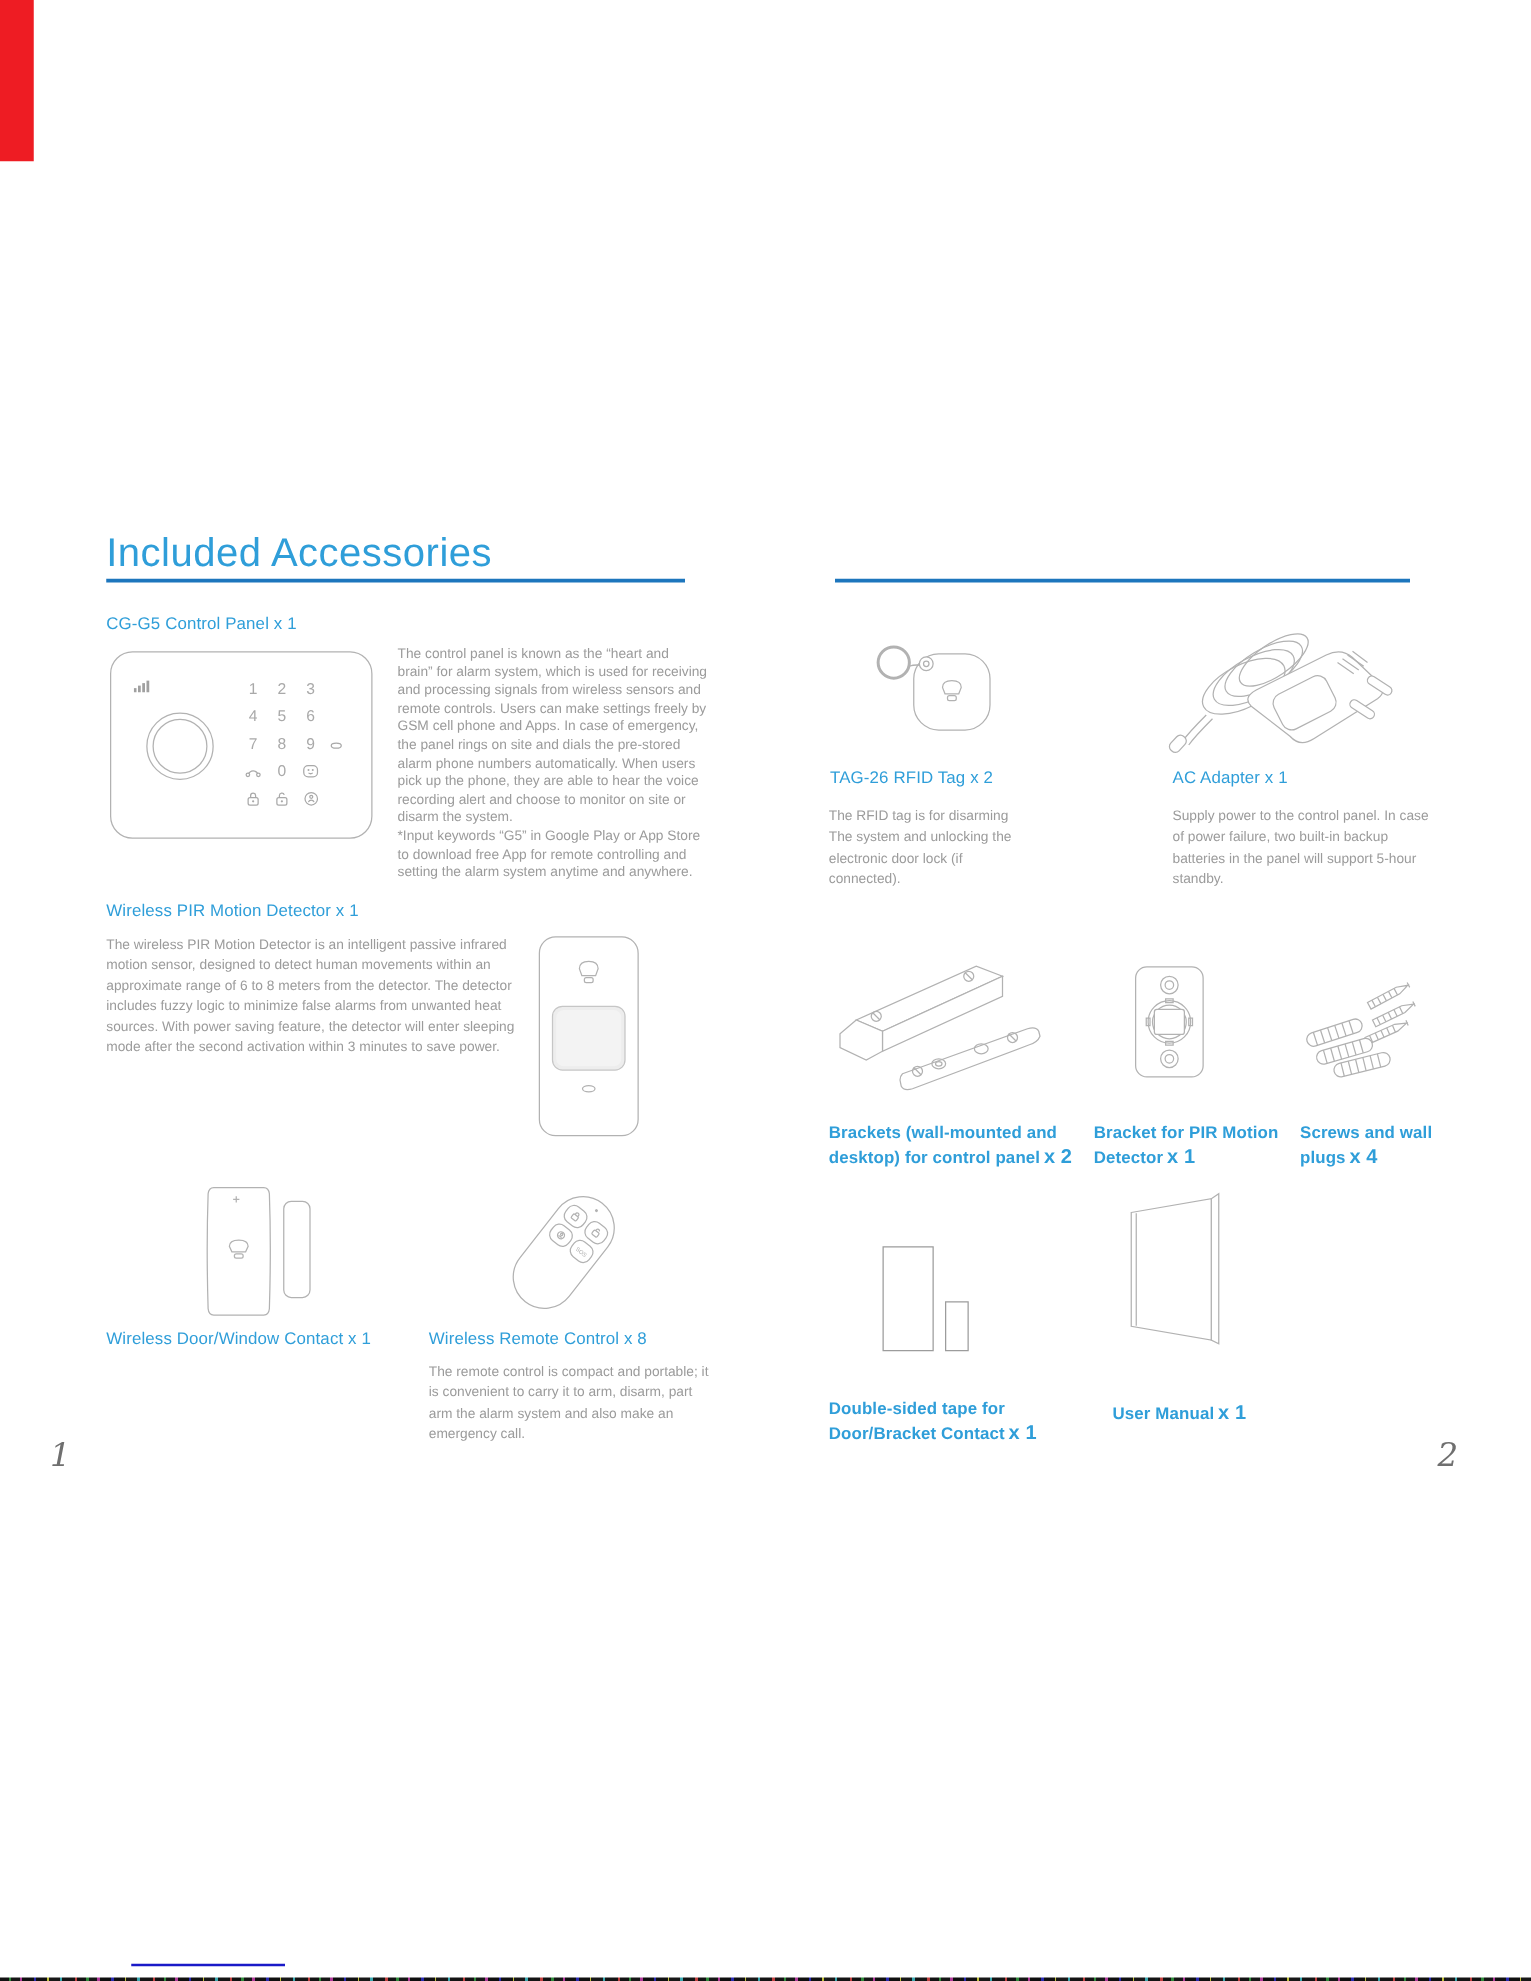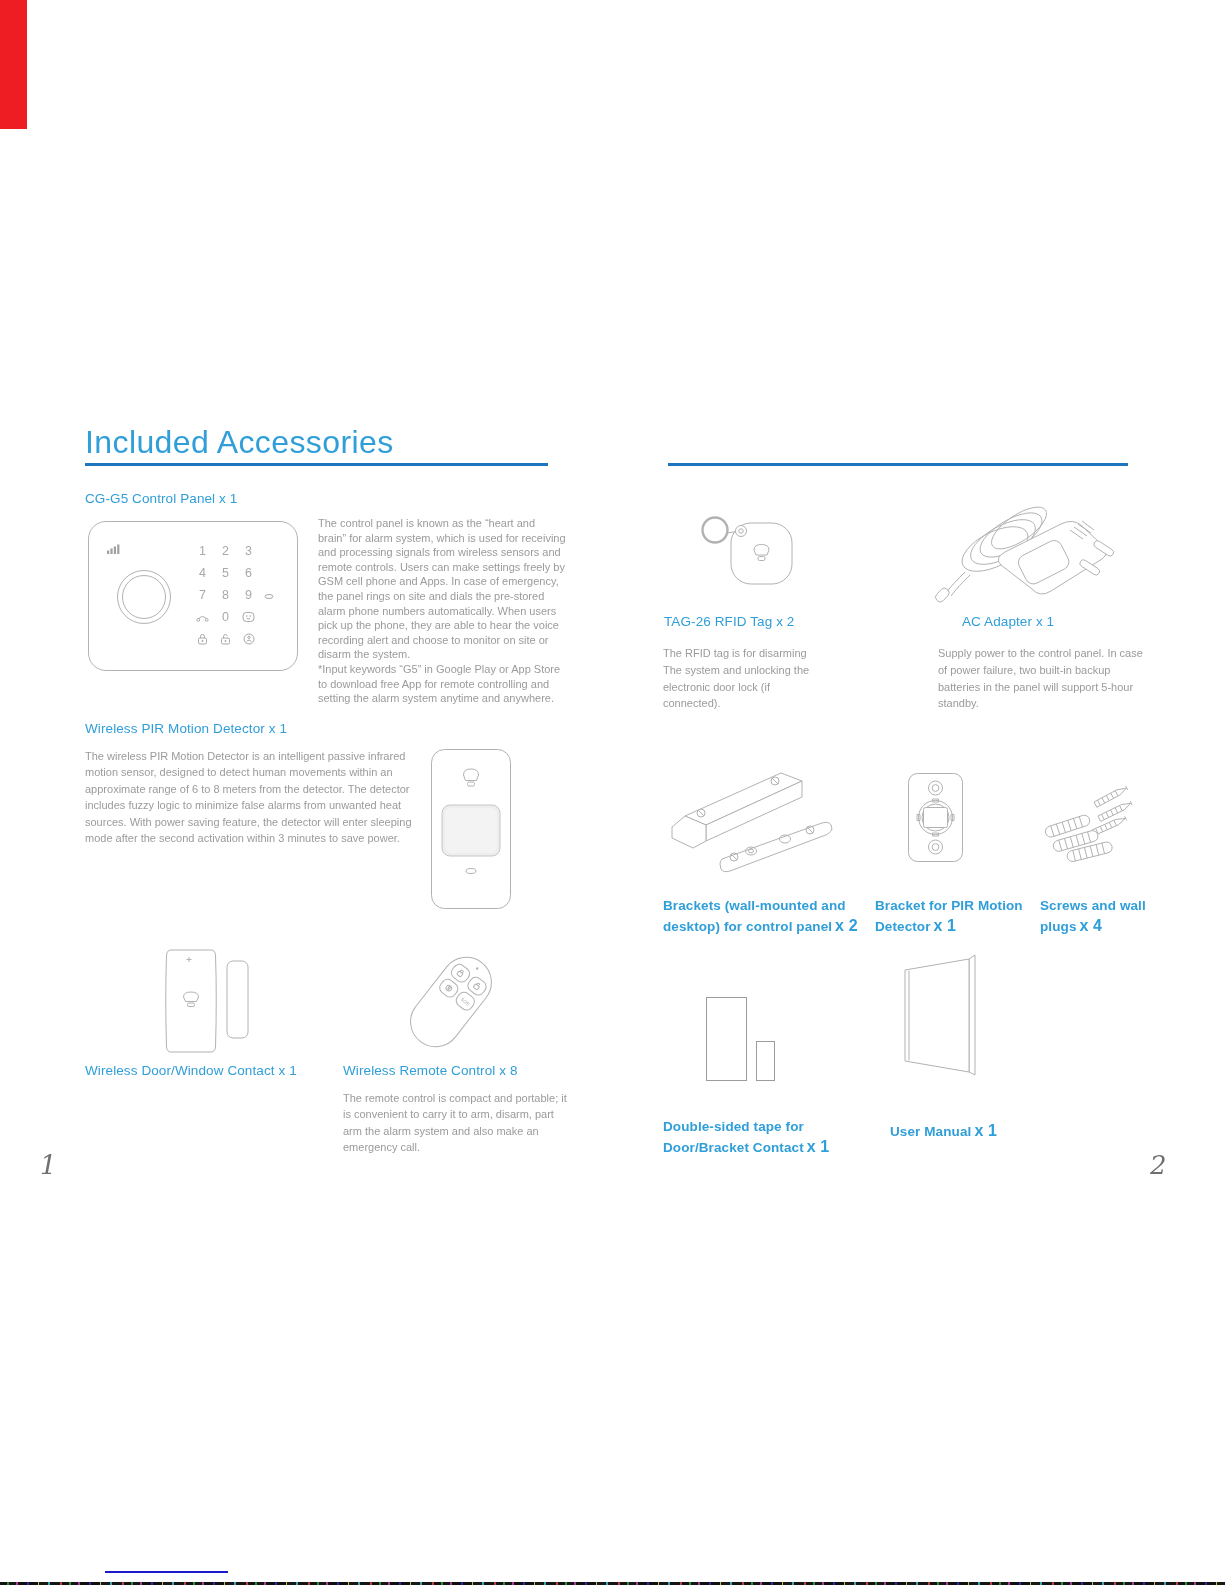--- a/index.html
+++ b/index.html
@@ -248,21 +248,21 @@
       <rect x="146" y="72" width="22" height="7" rx="3.5" transform="rotate(33 157 75)" fill="#fff"></rect>
     </g>
   </svg>
 
   <div class="abs h" style="left:646px; top:614px;margin-left:18px;">TAG-26 RFID Tag x 2</div>
   <div class="abs body-text" style="left:663px; top:645px; line-height:16.8px;">The RFID tag is for disarming
 The system and unlocking the
 electronic door lock (if
 connected).</div>
 
-  <div class="abs h" style="left:938px; top:614px;margin-left:24px;">AC Adapter x 1</div>
+  <div class="abs h" style="left:938px; top:614px;">AC Adapter x 1</div>
   <div class="abs body-text" style="left:938px; top:645px; line-height:16.8px;">Supply power to the control panel. In case
 of power failure, two built-in backup
 batteries in the panel will support 5-hour
 standby.</div>
 
   <svg class="abs lineart" style="left:663px; top:740px;" width="178" height="134" viewBox="0 0 178 134">
     <g fill="#fff" stroke="#b2b2b2">
       <path d="M22 76 L118 33 L139 41 L43 85 Z"></path>
       <path d="M43 85 L139 41 L139 57 L43 101 Z"></path>
       <path d="M22 76 L43 85 L43 101 L30 108 L9 98 L9 87 Z"></path>

